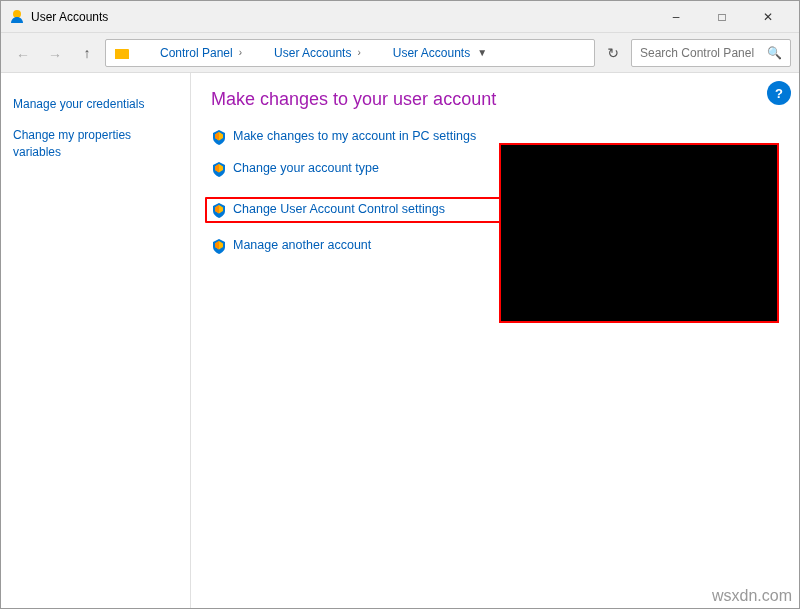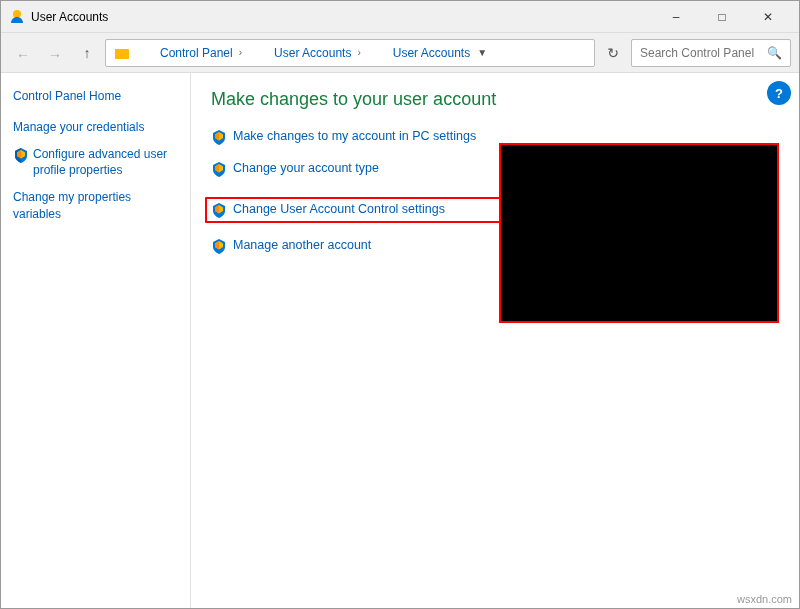--- a/index.html
+++ b/index.html
@@ -195,21 +195,21 @@
     
     .main-panel {
       flex: 1;
       padding: 16px 20px;
       background: #fff;
       overflow-y: auto;
       position: relative;
     }
 
     .page-title {
-      color: #15803d;
+      color: #a21caf;
       font-size: 18px;
       font-weight: 300;
       margin-bottom: 18px;
     }
 
     .action-link {
       display: flex;
       align-items: center;
       gap: 6px;
       margin-bottom: 14px;
@@ -262,21 +262,21 @@
       font-size: 13px;
       font-weight: bold;
       cursor: pointer;
     }
 
     
     .watermark {
       position: fixed;
       bottom: 4px;
       right: 8px;
-      font-size: 11px;
+      font-size: 16px;
       color: #999;
       font-family: Arial;
     }
   </style>
 </head>
 <body>
 
 <div class="window">
 
   <div class="title-bar">
@@ -317,34 +317,23 @@
     <div class="refresh-btn">↻</div>
     <div class="search-box">
       <input type="text" placeholder="Search Control Panel" style="">
       <span style="color:#888;font-size:12px;">🔍</span>
     </div>
   </div>
 
   <div class="content-area">
 
     <div class="sidebar">
-      <a class="sidebar-link">Control Panel Home</a>
       <div class="sidebar-divider"></div>
       <a class="sidebar-link">Manage your credentials</a>
       <div class="sidebar-divider" style="height:4px;"></div>
-      <a class="sidebar-link with-icon">
-
-        <svg class="sidebar-shield" viewBox="0 0 16 16" width="16" height="16">
-          <path d="M8 1L2 4v5c0 3 2.5 5.5 6 7 3.5-1.5 6-4 6-7V4z" fill="#0078d7"></path>
-          <path d="M8 1L2 4v5c0 3 2.5 5.5 6 7" fill="#005fb8"></path>
-          <polygon points="8,3 4,5.5 4,9 8,11.5 12,9 12,5.5" fill="#ffb900"></polygon>
-          <path d="M8 3L4 5.5v3.5L8 11.5z" fill="#ff8c00"></path>
-        </svg>
-        <span>Configure advanced user profile properties</span>
-      </a>
       <div class="sidebar-divider" style="height:4px;"></div>
       <a class="sidebar-link">Change my properties variables</a>
     </div>
 
     <div class="main-panel">
 
       <div class="help-btn">?</div>
 
       <h1 class="page-title">Make changes to your user account</h1>
 

